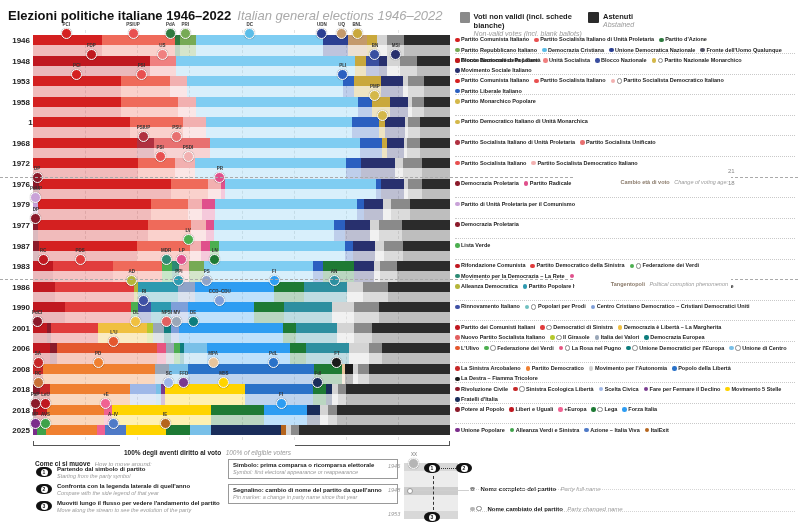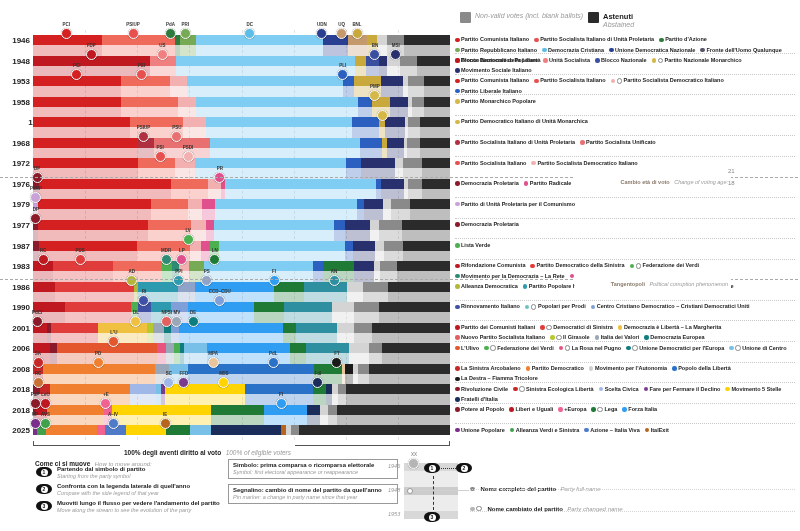--- a/index.html
+++ b/index.html
@@ -34,25 +34,29 @@
   .cbox{border:1px solid #999;background:#fff;padding:2px 4px;}
   .axisline{border-top:1px solid #555;}
   .tick{width:1px;height:4px;background:#555;}
   .minigray{position:absolute;background:#d8d8d8;}
 </style>
 </head>
 <body>
 
 <div id="stage">
 
+  <div class="abs" style="left:8px;top:6px;">
+    <span class="title-it">Elezioni politiche italiane 1946–2022</span><span class="title-en">Italian general elections 1946–2022</span>
+  </div>
 
   <div class="abs" style="left:460px;top:12px;display:flex;">
     <div style="display:flex;width:128px;">
       <span class="legsq" style="background:#8a8a8a;margin-right:4px;"></span>
       <span>
+          <div class="itb" style="font-size:7.5px;">Voti non validi (incl. schede bianche)</div>
       <div class="eni" style="font-size:7px;">Non-valid votes (incl. blank ballots)</div>
         </span>
     </div>
     <div style="display:flex;">
       <span class="legsq" style="background:#2b2b2b;margin-right:4px;"></span>
       <span>
           <div class="itb" style="font-size:7.5px;">Astenuti</div>
       <div class="eni" style="font-size:7px;">Abstained</div>
         </span>
     </div>

